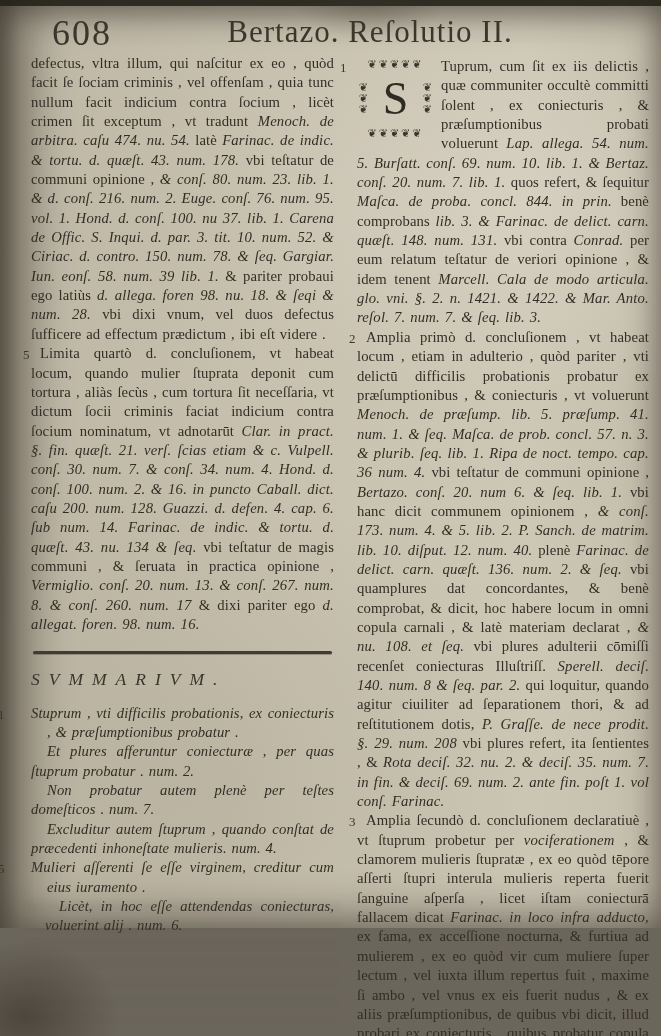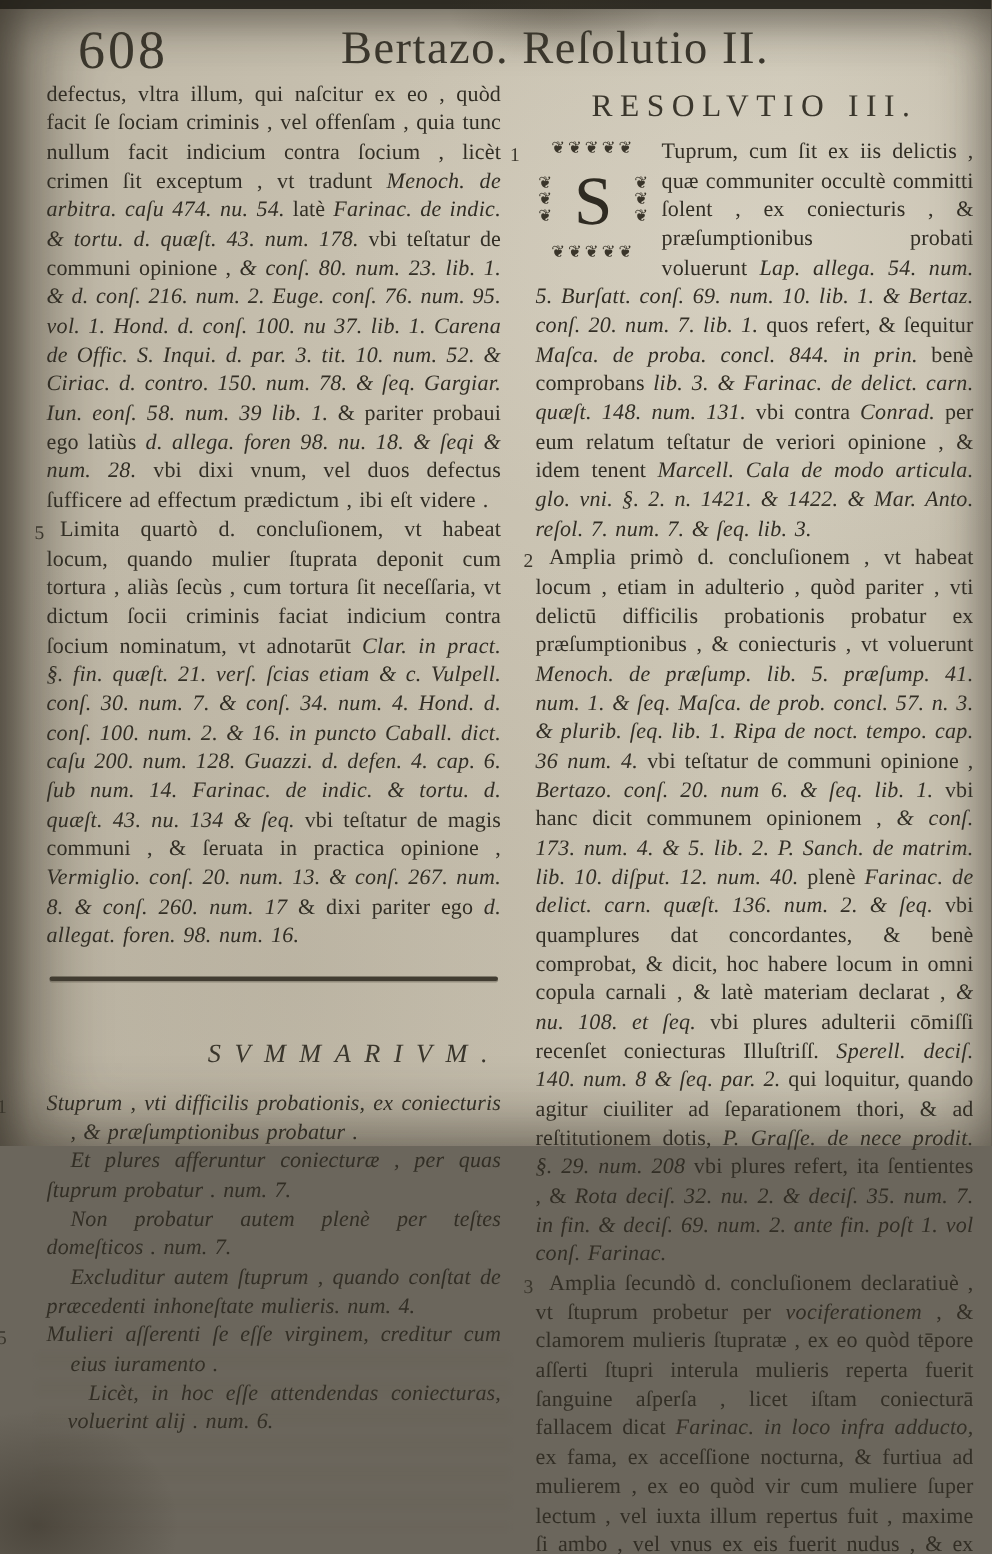--- a/index.html
+++ b/index.html
@@ -2,21 +2,21 @@
 <html><head>
 <meta charset="utf-8">
 <style>
   html,body{margin:0;padding:0;}
   body{
     width:661px;height:1036px;overflow:hidden;
     background:#6b665c;
     font-family:"Liberation Serif", serif;
   }
   .page{
-    position:relative;width:661px;height:764px;
+    position:relative;width:661px;height:928px;
     background:
       radial-gradient(ellipse 420px 300px at 78% 22%, rgba(222,216,202,.55) 0%, rgba(222,216,202,0) 70%),
       radial-gradient(ellipse 500px 420px at 30% 85%, rgba(168,160,142,.35) 0%, rgba(168,160,142,0) 75%),
       linear-gradient(90deg,#968f7f 0%,#b2ab9a 3%,#c0b9a8 10%,#c9c2b1 45%,#cdc7b6 80%,#c4bdac 100%);
     box-shadow: inset 0 14px 30px rgba(42,38,30,.45),
                 inset 26px 0 46px rgba(42,38,30,.38),
                 inset 0 -18px 40px rgba(60,54,42,.30);
     color:#343027;
   }
   .top-edge{position:absolute;top:0;left:0;width:661px;height:6px;background:#211e18;opacity:.85;}
@@ -41,21 +41,21 @@
   .col-right{left:357px;top:57px;width:292px;}
 
   .para{position:relative;margin:0;}
   .para i{letter-spacing:.2px;}
   .mnum{position:absolute;left:-17px;top:1px;font-size:13px;font-style:normal;color:#3a362c;}
   .indent{text-indent:9px;}
   .hang{padding-left:14px;text-indent:-14px;}
 
   .rule{height:3px;background:#413c31;border-radius:2px;margin:17px 2px 0 2px;
     box-shadow:0 1px 0 rgba(65,60,49,.35);}
-  .sumtitle{margin:39px 0 14px 0;text-align:right;font-style:italic;font-size:17.5px;
+  .sumtitle{margin:16px 0 14px 0;text-align:left;font-style:italic;font-size:17.5px;
     letter-spacing:9px;color:#3a362c;}
   .summary{font-style:italic;}
   .summary .para{margin:0;}
   .s-hang{padding-left:16px;text-indent:-16px;}
   .s-sub{text-indent:16px;}
   .s-subsub{padding-left:14px;text-indent:14px;}
 
   .res-head{margin:4px 0 12px 0;text-align:center;font-size:21px;letter-spacing:5px;
     color:#3a362c;white-space:nowrap;}
 
@@ -93,40 +93,39 @@
     <div class="rule"></div>
 
     <div class="sumtitle">SVMMARIVM.</div>
 
     <div class="summary">
       <p class="para s-hang">
         <span class="mnum">1</span>
         <span>Stuprum , vti difficilis probationis, ex coniecturis , &amp; præſumptionibus probatur .</span>
       </p>
       <p class="para s-sub">
-        <span>Et plures afferuntur coniecturæ , per quas ſtuprum probatur . num. 7.</span>
+        <span>Et plures afferuntur coniecturæ , per quas ſtuprum probatur . num. 2.</span>
       </p>
       <p class="para s-sub">
         <span>Non probatur autem plenè per teſtes domeſticos . num. 7.</span>
       </p>
       <p class="para s-sub">
         <span>Excluditur autem ſtuprum , quando conſtat de præcedenti inhoneſtate mulieris. num. 4.</span>
       </p>
       <p class="para s-hang">
         <span class="mnum">5</span>
         <span>Mulieri aſſerenti ſe eſſe virginem, creditur cum eius iuramento .</span>
       </p>
       <p class="para s-subsub">
         <span>Licèt, in hoc eſſe attendendas coniecturas, voluerint alij . num. 6.</span>
       </p>
     </div>
   </div>
 
   <div class="col col-right">
-    <div class="res-head">RESOLVTIO III.</div>
 
     <p class="para">
       <span class="mnum">1</span>
       <span class="dropblock">
         <span class="orn-row">❦❦❦❦❦</span>
         <span class="orn-mid">
           <span class="orn-col">❦❦❦</span>
           <span class="dropcap">S</span>
           <span class="orn-col">❦❦❦</span>
         </span>

